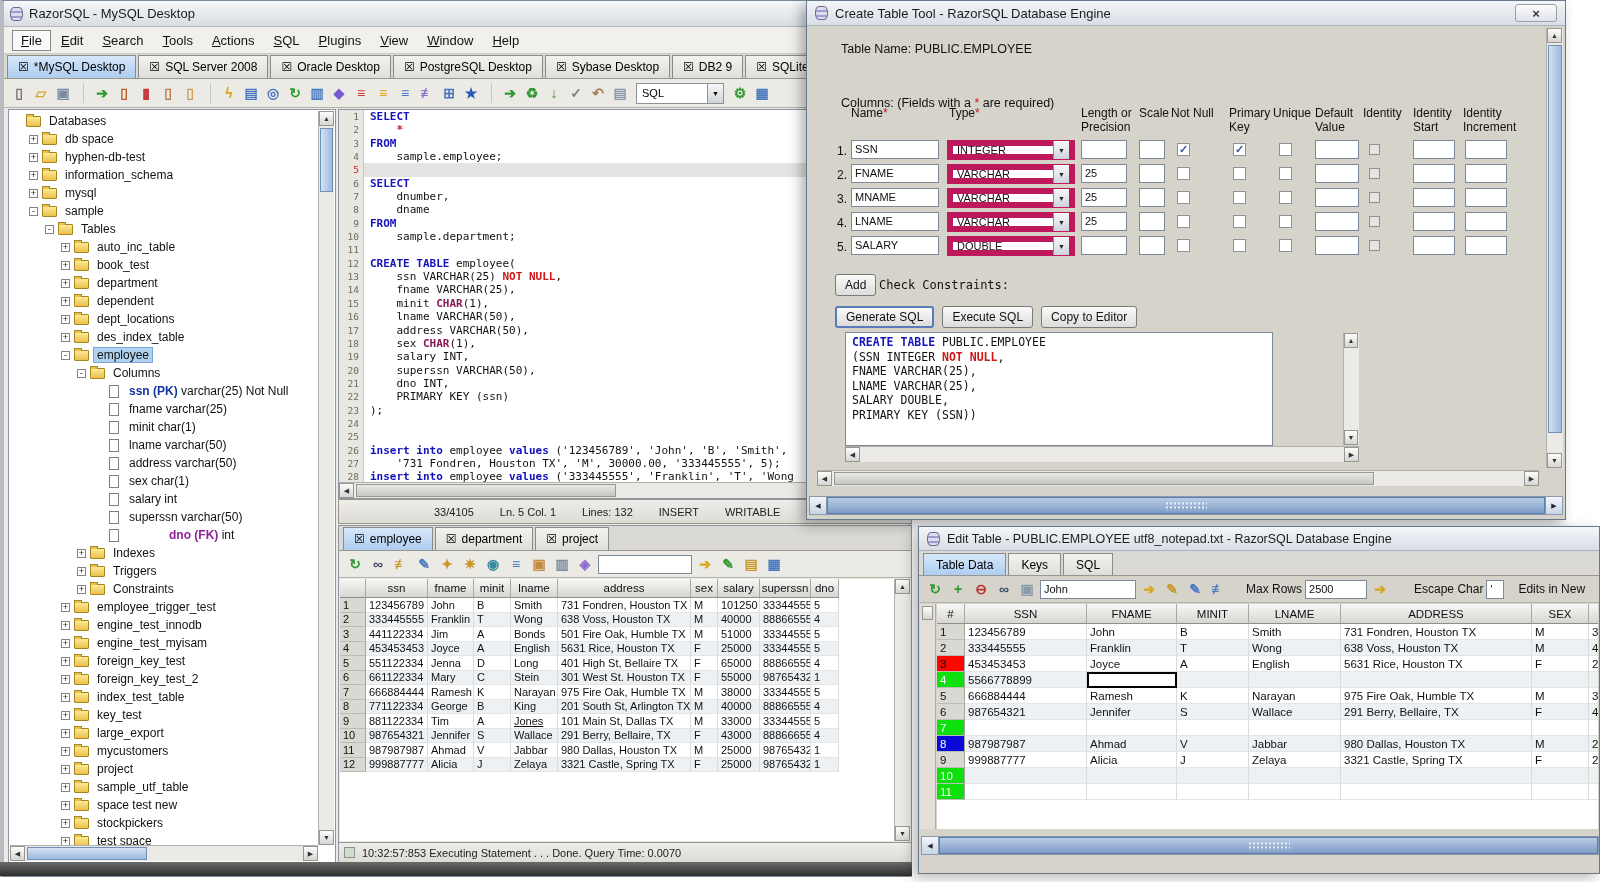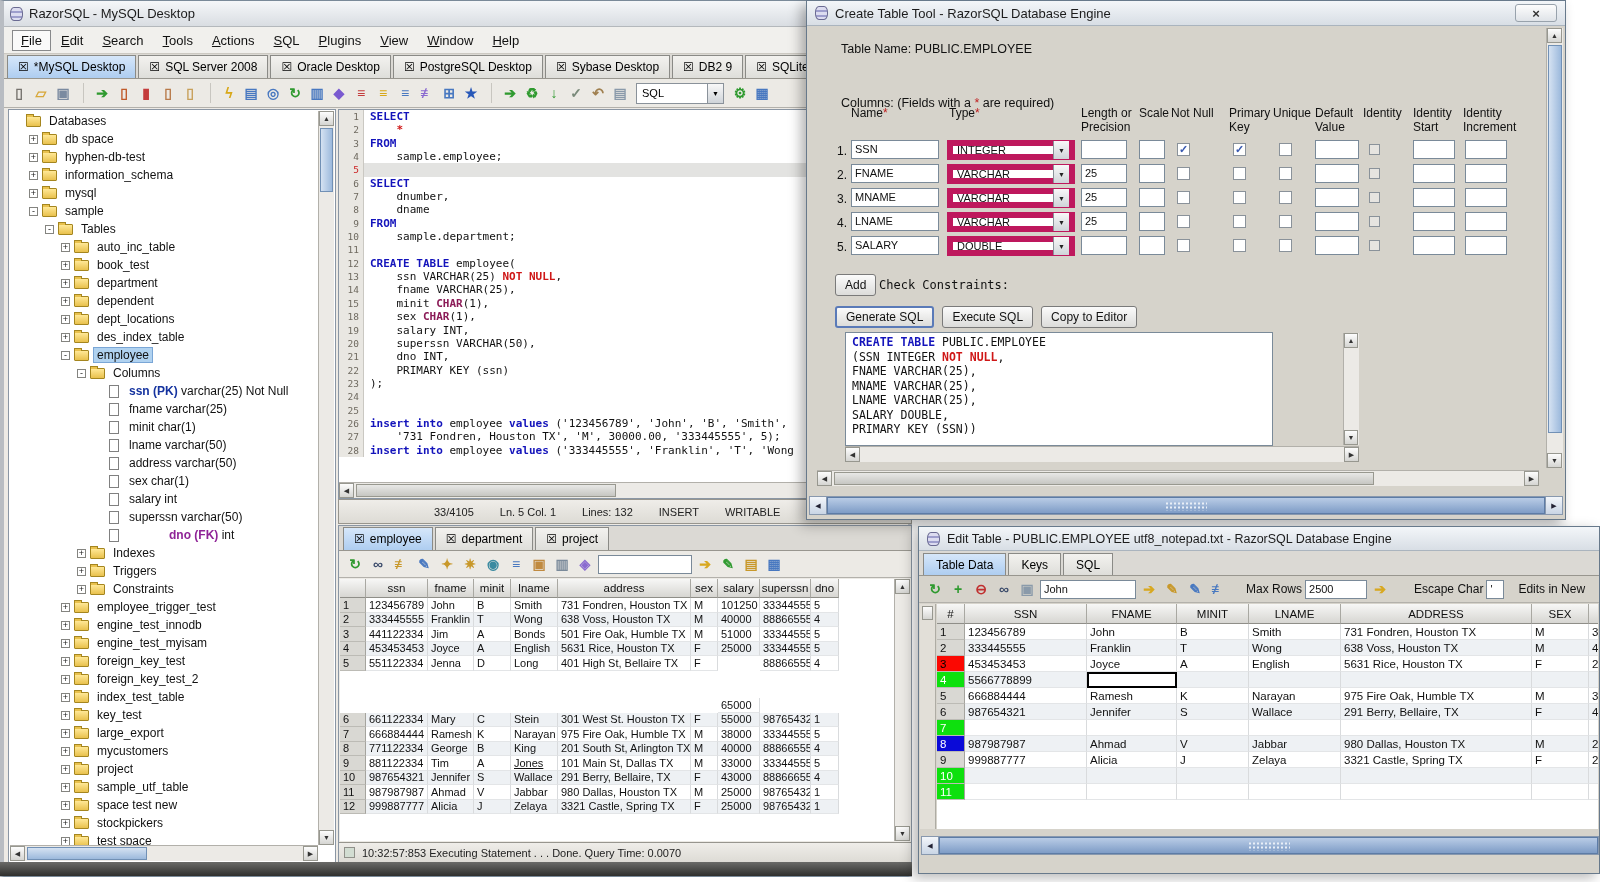--- a/index.html
+++ b/index.html
@@ -509,20 +509,22 @@
           <div class="eline"><span class="gut">6</span><span class="code"><span class="seg-k">SELECT</span></span></div>
           <div class="eline"><span class="gut">7</span><span class="code"><span>    dnumber,</span></span></div>
           <div class="eline"><span class="gut">8</span><span class="code"><span>    dname</span></span></div>
           <div class="eline"><span class="gut">9</span><span class="code"><span class="seg-k">FROM</span></span></div>
           <div class="eline"><span class="gut">10</span><span class="code"><span>    sample.department;</span></span></div>
           <div class="eline"><span class="gut">11</span><span class="code"></span></div>
           <div class="eline"><span class="gut">12</span><span class="code"><span class="seg-k">CREATE TABLE</span><span> employee(</span></span></div>
           <div class="eline"><span class="gut">13</span><span class="code"><span>    ssn VARCHAR(25) </span><span class="seg-r">NOT NULL</span><span>,</span></span></div>
           <div class="eline"><span class="gut">14</span><span class="code"><span>    fname VARCHAR(25),</span></span></div>
           <div class="eline"><span class="gut">15</span><span class="code"><span>    minit </span><span class="seg-t">CHAR</span><span>(1),</span></span></div>
+          <div class="eline"><span class="gut">16</span><span class="code"><span>    lname VARCHAR(50),</span></span></div>
+          <div class="eline"><span class="gut">17</span><span class="code"><span>    address VARCHAR(50),</span></span></div>
           <div class="eline"><span class="gut">18</span><span class="code"><span>    sex </span><span class="seg-t">CHAR</span><span>(1),</span></span></div>
           <div class="eline"><span class="gut">19</span><span class="code"><span>    salary INT,</span></span></div>
           <div class="eline"><span class="gut">20</span><span class="code"><span>    superssn VARCHAR(50),</span></span></div>
           <div class="eline"><span class="gut">21</span><span class="code"><span>    dno INT,</span></span></div>
           <div class="eline"><span class="gut">22</span><span class="code"><span>    PRIMARY KEY (ssn)</span></span></div>
           <div class="eline"><span class="gut">23</span><span class="code"><span>);</span></span></div>
           <div class="eline"><span class="gut">24</span><span class="code"></span></div>
           <div class="eline"><span class="gut">25</span><span class="code"></span></div>
           <div class="eline"><span class="gut">26</span><span class="code"><span class="seg-k">insert into</span><span> employee </span><span class="seg-k">values</span><span> ('123456789', 'John', 'B', 'Smith',</span></span></div>
           <div class="eline"><span class="gut">27</span><span class="code"><span>    '731 Fondren, Houston TX', 'M', 30000.00, '333445555', 5);</span></span></div>
@@ -638,21 +640,21 @@
             <div class="g-c" style="width: 28px;">5</div>
           </div>
           <div class="g-row">
             <div class="g-c g-num" style="width: 26px;">5</div>
             <div class="g-c" style="width: 62px;">551122334</div>
             <div class="g-c" style="width: 46px;">Jenna</div>
             <div class="g-c" style="width: 37px;">D</div>
             <div class="g-c" style="width: 47px;">Long</div>
             <div class="g-c" style="width: 133px;">401 High St, Bellaire TX</div>
             <div class="g-c" style="width: 27px;">F</div>
-            <div class="g-c" style="width: 42px; margin-top: 42px;">65000</div>
+            <div class="g-c" style="width: 42px;">65000</div>
             <div class="g-c" style="width: 51px;">888665555</div>
             <div class="g-c" style="width: 28px;">4</div>
           </div>
           <div class="g-row alt">
             <div class="g-c g-num" style="width: 26px;">6</div>
             <div class="g-c" style="width: 62px;">661122334</div>
             <div class="g-c" style="width: 46px;">Mary</div>
             <div class="g-c" style="width: 37px;">C</div>
             <div class="g-c" style="width: 47px;">Stein</div>
             <div class="g-c" style="width: 133px;">301 West St. Houston TX</div>
@@ -867,21 +869,20 @@
       <div class="cw-abs" style="left:70px;top:252px;font-family:'DejaVu Sans Mono',monospace;font-size:12px;">Check Constraints:</div>
       <div id="cw-buttons" style="position:absolute;left:26px;top:280px;display:flex;gap:8px;">
           <div class="btn def">Generate SQL</div>
           <div class="btn">Execute SQL</div>
           <div class="btn">Copy to Editor</div>
         </div>
       <div class="sqlprev" id="cw-sql">
           <div class="ln"><span class="seg-k">CREATE TABLE</span><span> PUBLIC.EMPLOYEE</span></div>
           <div class="ln"><span>(SSN INTEGER </span><span class="seg-r">NOT NULL</span><span>,</span></div>
           <div class="ln"><span>FNAME VARCHAR(25),</span></div>
-          <div class="ln"><span>MNAME VARCHAR(25),</span></div>
           <div class="ln"><span>LNAME VARCHAR(25),</span></div>
           <div class="ln"><span>SALARY DOUBLE,</span></div>
           <div class="ln"><span>PRIMARY KEY (SSN))</span></div>
         </div>
       <div class="sqlprev-vs">
         <div class="sbbtn" style="top:0;left:0;width:14px;">▲</div>
         <div class="sbbtn" style="bottom:0;left:0;width:14px;">▼</div>
       </div>
       <div class="sb h" style="left:36px;top:420px;width:514px;height:16px;">
         <div class="sbbtn" style="left:0;top:0;">◀</div>

